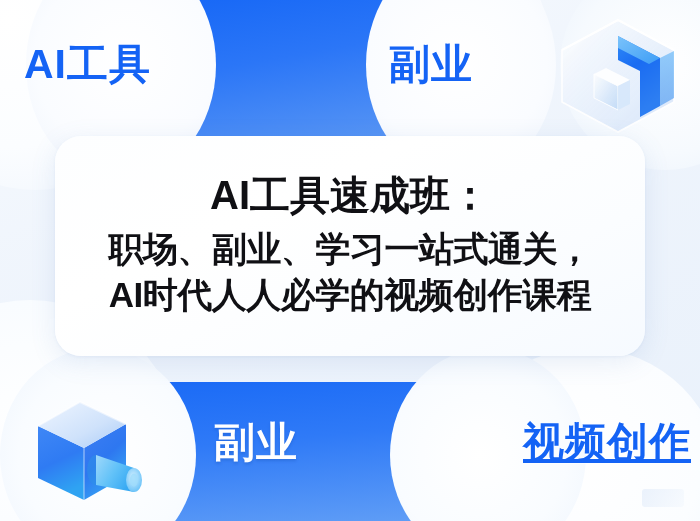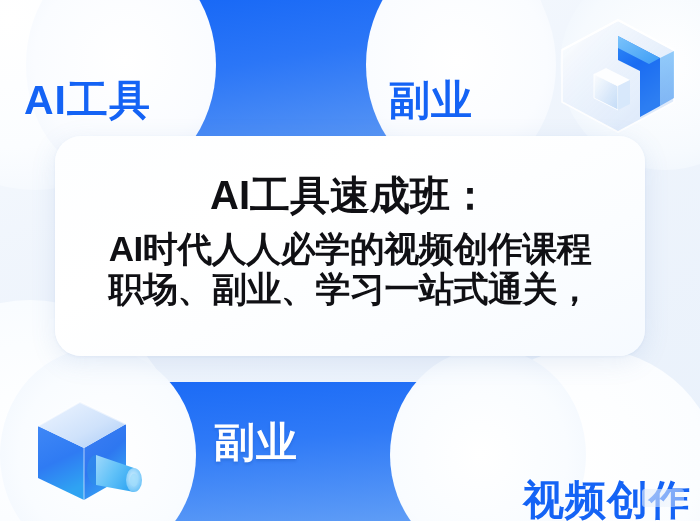--- a/index.html
+++ b/index.html
@@ -93,35 +93,34 @@
     font-size: 41px;
     font-weight: 700;
     line-height: 1;
     letter-spacing: 1px;
     white-space: nowrap;
     font-family: "Liberation Sans", "DejaVu Sans", sans-serif;
   }
   .tag.blue {
     color: #1463f5;
     text-shadow: 0 1px 0 rgba(255,255,255,0.65);
-    margin-top: 36px;
   }
   .tag.white {
     color: #ffffff;
     text-shadow: 0 2px 3px rgba(10,60,150,0.22);
   }
 
   
   #tag-ai-tools   { position: absolute; left: 24px;  top: 44px; }
   #tag-workplace  { position: absolute; left: 213px; top: 44px; }
   #tag-sidejob-1  { position: absolute; left: 389px; top: 44px; }
 
   #tag-sidejob-2  { position: absolute; left: 214px; top: 422px; }
   #tag-study      { position: absolute; left: 383px; top: 422px; }
-  #tag-video      { position: absolute; left: 523px; top: 444px; }
+  #tag-video      { position: absolute; left: 523px; top: 422px; text-decoration: underline; }
 
   
   #main-card {
     position: absolute;
     left: 55px;
     top: 136px;
     width: 590px;
     height: 220px;
     border-radius: 26px;
     background: linear-gradient(155deg, #fdfeff 0%, #ffffff 35%, #fbfdff 70%, #f6faff 100%);
@@ -238,22 +237,22 @@
       <polygon points="46,60 70,72 70,96 46,84" fill="url(#hexSmall)" opacity="0.92" stroke="#ffffff" stroke-width="1"></polygon>
       <polygon points="46,60 58,54 82,66 70,72" fill="#ffffff" opacity="0.88"></polygon>
       <polygon points="70,72 82,66 82,90 70,96" fill="#d5e6fa" opacity="0.85"></polygon>
 
       <polyline points="14,36 70,6 126,36" fill="none" stroke="#ffffff" stroke-width="2" opacity="0.9"></polyline>
     </svg>
   </div>
 
   <div id="main-card">
     <div class="card-line" id="card-title">AI工具速成班：</div>
+    <div class="card-line" id="card-sub-1">职场、副业、学习一站式通关，</div>
     <div class="card-line" id="card-sub-2">AI时代人人必学的视频创作课程</div>
-    <div class="card-line" id="card-sub-1">职场、副业、学习一站式通关，</div>
   </div>
 
   <div class="icon3d" id="icon-plug-cube">
     <svg width="130" height="122" viewBox="0 0 130 122" xmlns="http://www.w3.org/2000/svg">
       <defs>
         <linearGradient id="cubeTop" x1="0" y1="0" x2="1" y2="1">
           <stop offset="0%" stop-color="#eef5ff"></stop>
           <stop offset="60%" stop-color="#cfe2fb"></stop>
           <stop offset="100%" stop-color="#a9cbf7"></stop>
         </linearGradient>

